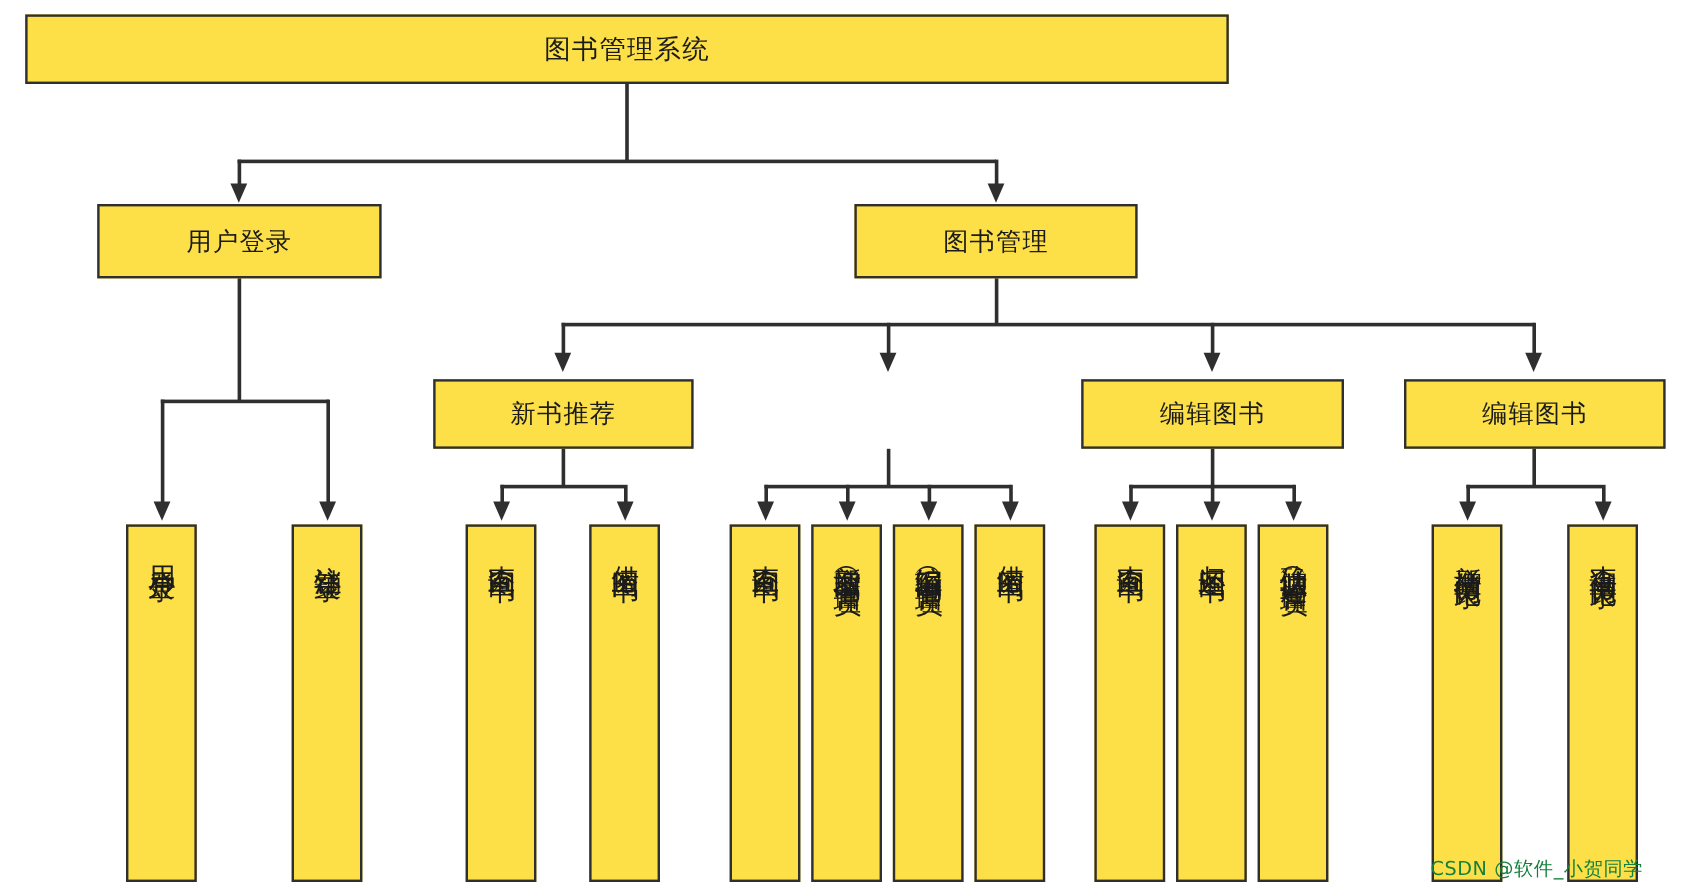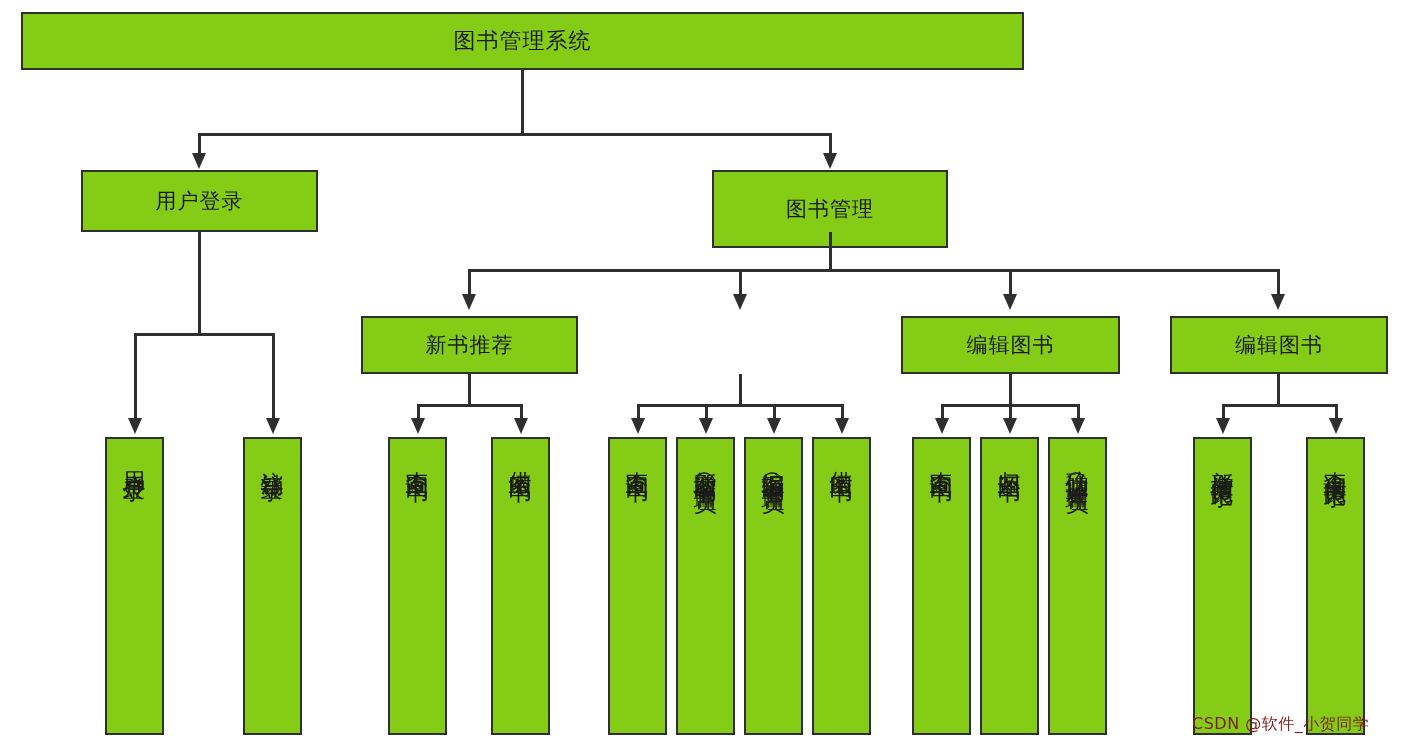--- a/index.html
+++ b/index.html
@@ -9,25 +9,26 @@
     font-family:"DejaVu Sans","Liberation Sans",sans-serif;
     overflow:hidden;
   }
   #stage{position:relative;width:1405px;height:747px;background:#fff;}
 
   
   .node{
     position:absolute;
     box-sizing:border-box;
     border:2.5px solid #2f2f2f;
-    background:#84cc16;
+    background:#fde047;
     display:flex;
     align-items:center;
     justify-content:center;
     color:#1b1b1b;
+    font-family:Liberation Serif, serif;
   }
   .node .lbl{
     display:block;
     text-align:center;
     line-height:1.18;
     white-space:nowrap;
   }
 
   
   .h-node .lbl{
@@ -65,21 +66,21 @@
     border-left:7px solid transparent;
     border-right:7px solid transparent;
     border-top:16px solid #2f2f2f;
   }
 
   
   #watermark{
     position:absolute;
     left:1192px;top:714px;
     font-size:16px;
-    color:#7f1d1d;
+    color:#15803d;
     white-space:nowrap;
     letter-spacing:0.5px;
     font-family:"DejaVu Sans","Liberation Sans",sans-serif;
   }
 </style>
 </head>
 <body>
 
 <div id="stage">
 
@@ -91,21 +92,21 @@
   <div class="hline" style="left:198px;top:133px;width:632px;"></div>
   <div class="vline" style="left:198px;top:133px;height:24px;"></div>
   <div class="arrow" style="left:192px;top:153px;"></div>
   <div class="vline" style="left:829px;top:133px;height:24px;"></div>
   <div class="arrow" style="left:823px;top:153px;"></div>
 
   <div class="node h-node" id="n-user-login" style="left:81px;top:170px;width:237px;height:62px;">
     <span class="lbl">用户登录</span>
   </div>
 
-  <div class="node h-node" id="n-book-management" style="left:712px;top:170px;width:236px;height:78px;">
+  <div class="node h-node" id="n-book-management" style="left:712px;top:170px;width:236px;height:62px;">
     <span class="lbl">图书管理</span>
   </div>
 
   <div class="vline" style="left:198px;top:232px;height:102px;"></div>
   <div class="hline" style="left:134px;top:333px;width:140px;"></div>
   <div class="vline" style="left:134px;top:333px;height:88px;"></div>
   <div class="arrow" style="left:128px;top:418px;"></div>
   <div class="vline" style="left:272px;top:333px;height:88px;"></div>
   <div class="arrow" style="left:266px;top:418px;"></div>
 

